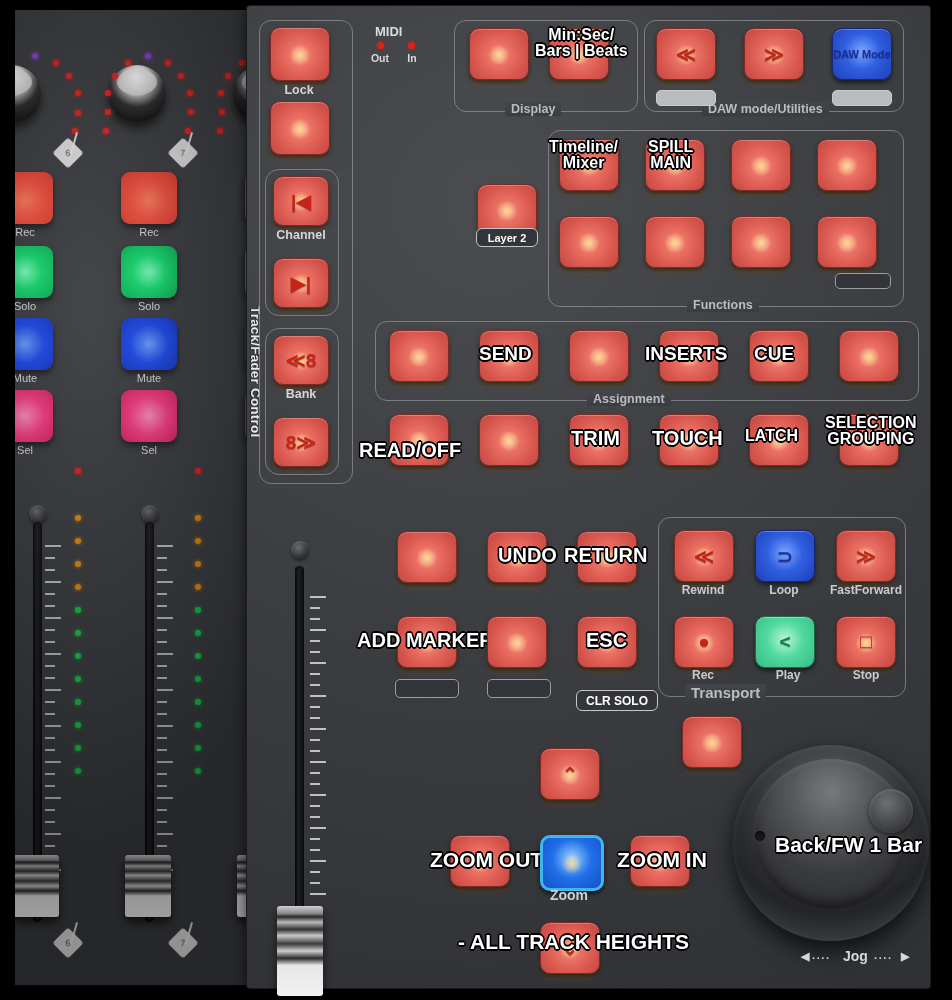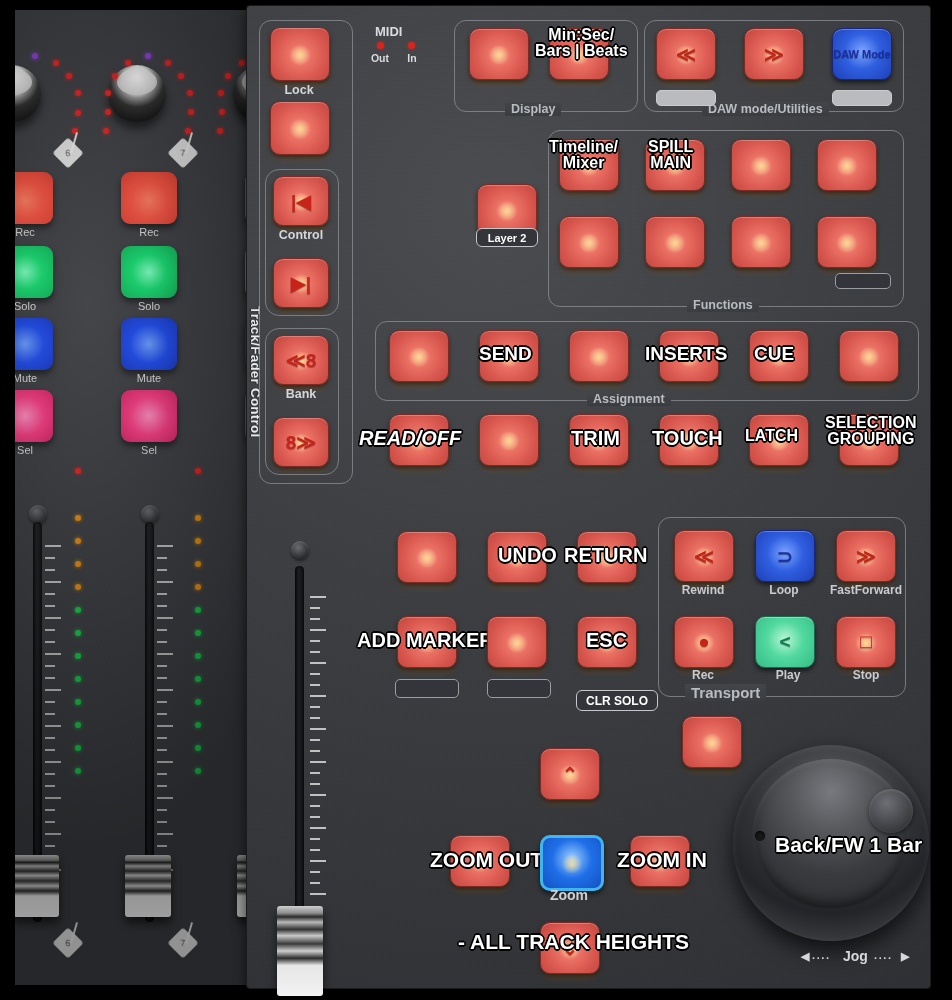--- a/index.html
+++ b/index.html
@@ -317,21 +317,21 @@
 
     <div class="btn" style="left:23px;top:95px;width:58px;height:52px;">
       <div class="gl"></div>
     </div>
 
     <div class="grp tight" style="left:18px;top:163px;width:72px;height:145px;"></div>
     <div class="btn" style="left:26px;top:170px;width:54px;height:48px;">
       <div class="gl"></div>
       <div class="sym">|◀</div>
     </div>
-    <div class="gl-lbl" style="left:14px;top:222px;width:80px;">Control</div>
+    <div class="gl-lbl" style="left:14px;top:222px;width:80px;">Channel</div>
     <div class="btn" style="left:26px;top:252px;width:54px;height:48px;">
       <div class="gl"></div>
       <div class="sym">▶|</div>
     </div>
 
     <div class="grp tight" style="left:18px;top:322px;width:72px;height:145px;"></div>
     <div class="btn" style="left:26px;top:329px;width:54px;height:48px;">
       <div class="gl"></div>
       <div class="sym">≪8</div>
     </div>
@@ -440,21 +440,21 @@
     </div>
     <div class="wl" style="left:507px;top:338px;font-size:19px;">CUE</div>
 
     <div class="btn" style="left:592px;top:324px;width:58px;height:50px;">
       <div class="gl"></div>
     </div>
 
     <div class="btn" style="left:142px;top:408px;width:58px;height:50px;">
       <div class="gl"></div>
     </div>
-    <div class="wl" style="left:112px;top:422px;font-size:20px;font-style:italic;">READ/OFF</div>
+    <div class="wl" style="left:112px;top:434px;font-size:20px;">READ/OFF</div>
 
     <div class="btn" style="left:232px;top:408px;width:58px;height:50px;">
       <div class="gl"></div>
     </div>
 
     <div class="btn" style="left:322px;top:408px;width:58px;height:50px;">
       <div class="gl"></div>
     </div>
     <div class="wl" style="left:324px;top:422px;font-size:20px;">TRIM</div>
 

